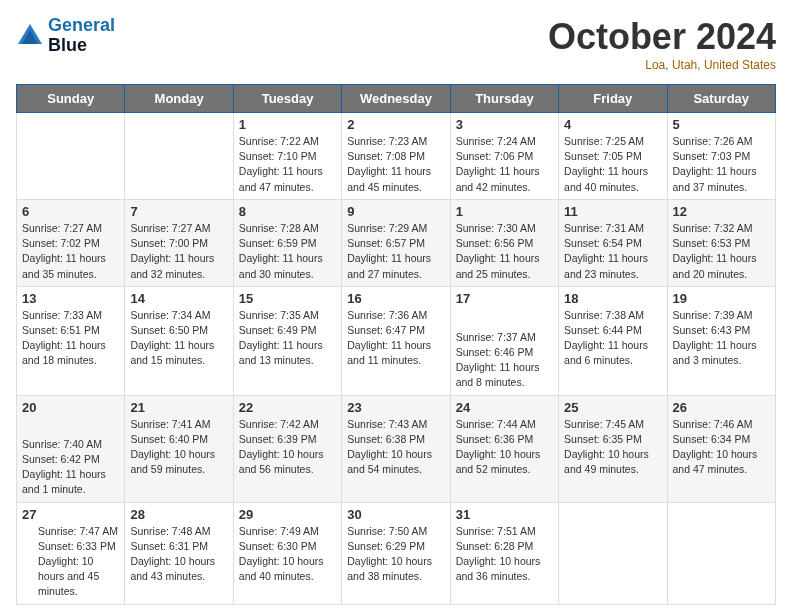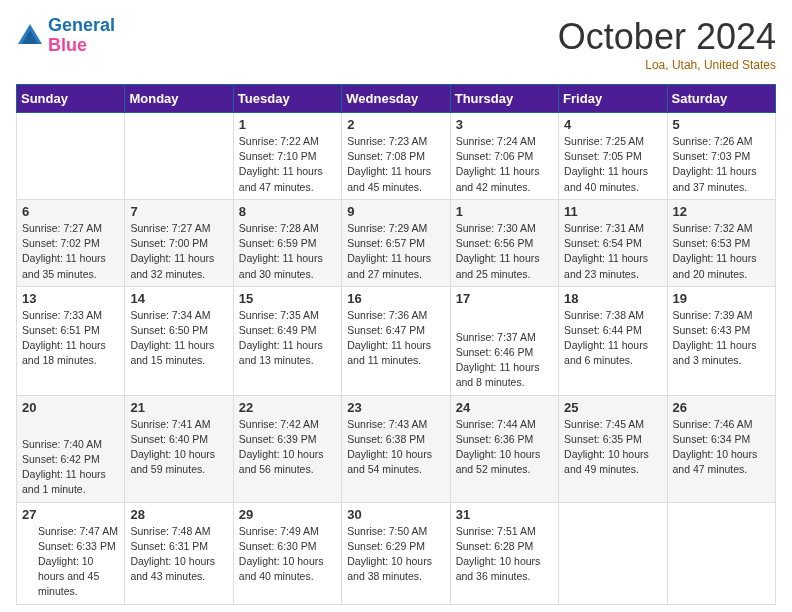--- a/index.html
+++ b/index.html
@@ -33,39 +33,39 @@
     }
     .logo-icon {
       width: 28px;
       height: 28px;
     }
     .title-block {
       text-align: right;
     }
     .month-title {
       font-size: 36px;
-      font-weight: normal;
+      font-weight: bold;
       color: #333;
     }
     .location {
       font-size: 12px;
       color: #a16207;
     }
     .calendar {
       width: 100%;
       border-collapse: collapse;
       border: 1px solid #ccc;
     }
     .calendar th {
-      background: #4c1d95;
+      background: #737373;
       color: #fff;
       font-size: 13px;
       font-weight: bold;
       padding: 6px 4px;
-      text-align: left;
+      text-align: center;
       border: 1px solid #1e5f9a;
     }
     .calendar td {
       vertical-align: top;
       padding: 4px 5px;
       font-size: 10.5px;
       color: #333;
       border: 1px solid #ddd;
       width: 108px;
       min-height: 80px;
@@ -92,21 +92,21 @@
 <body>
 
 <div class="header">
   <div class="logo">
     <svg class="logo-icon" viewBox="0 0 28 28">
       <polygon points="14,2 26,22 2,22" fill="#2a7abf"></polygon>
       <polygon points="14,8 22,22 6,22" fill="#1a5f9a"></polygon>
     </svg>
     <div class="logo-text">
       <div><span>General</span></div>
-      <div><span style="color:#ec4899">Blue</span></div>
+      <div><span style="color:#0f172a">Blue</span></div>
     </div>
   </div>
   <div class="title-block">
     <div class="month-title">October 2024</div>
     <div class="location">Loa, Utah, United States</div>
   </div>
 </div>
 
 <table class="calendar">
   <thead>

